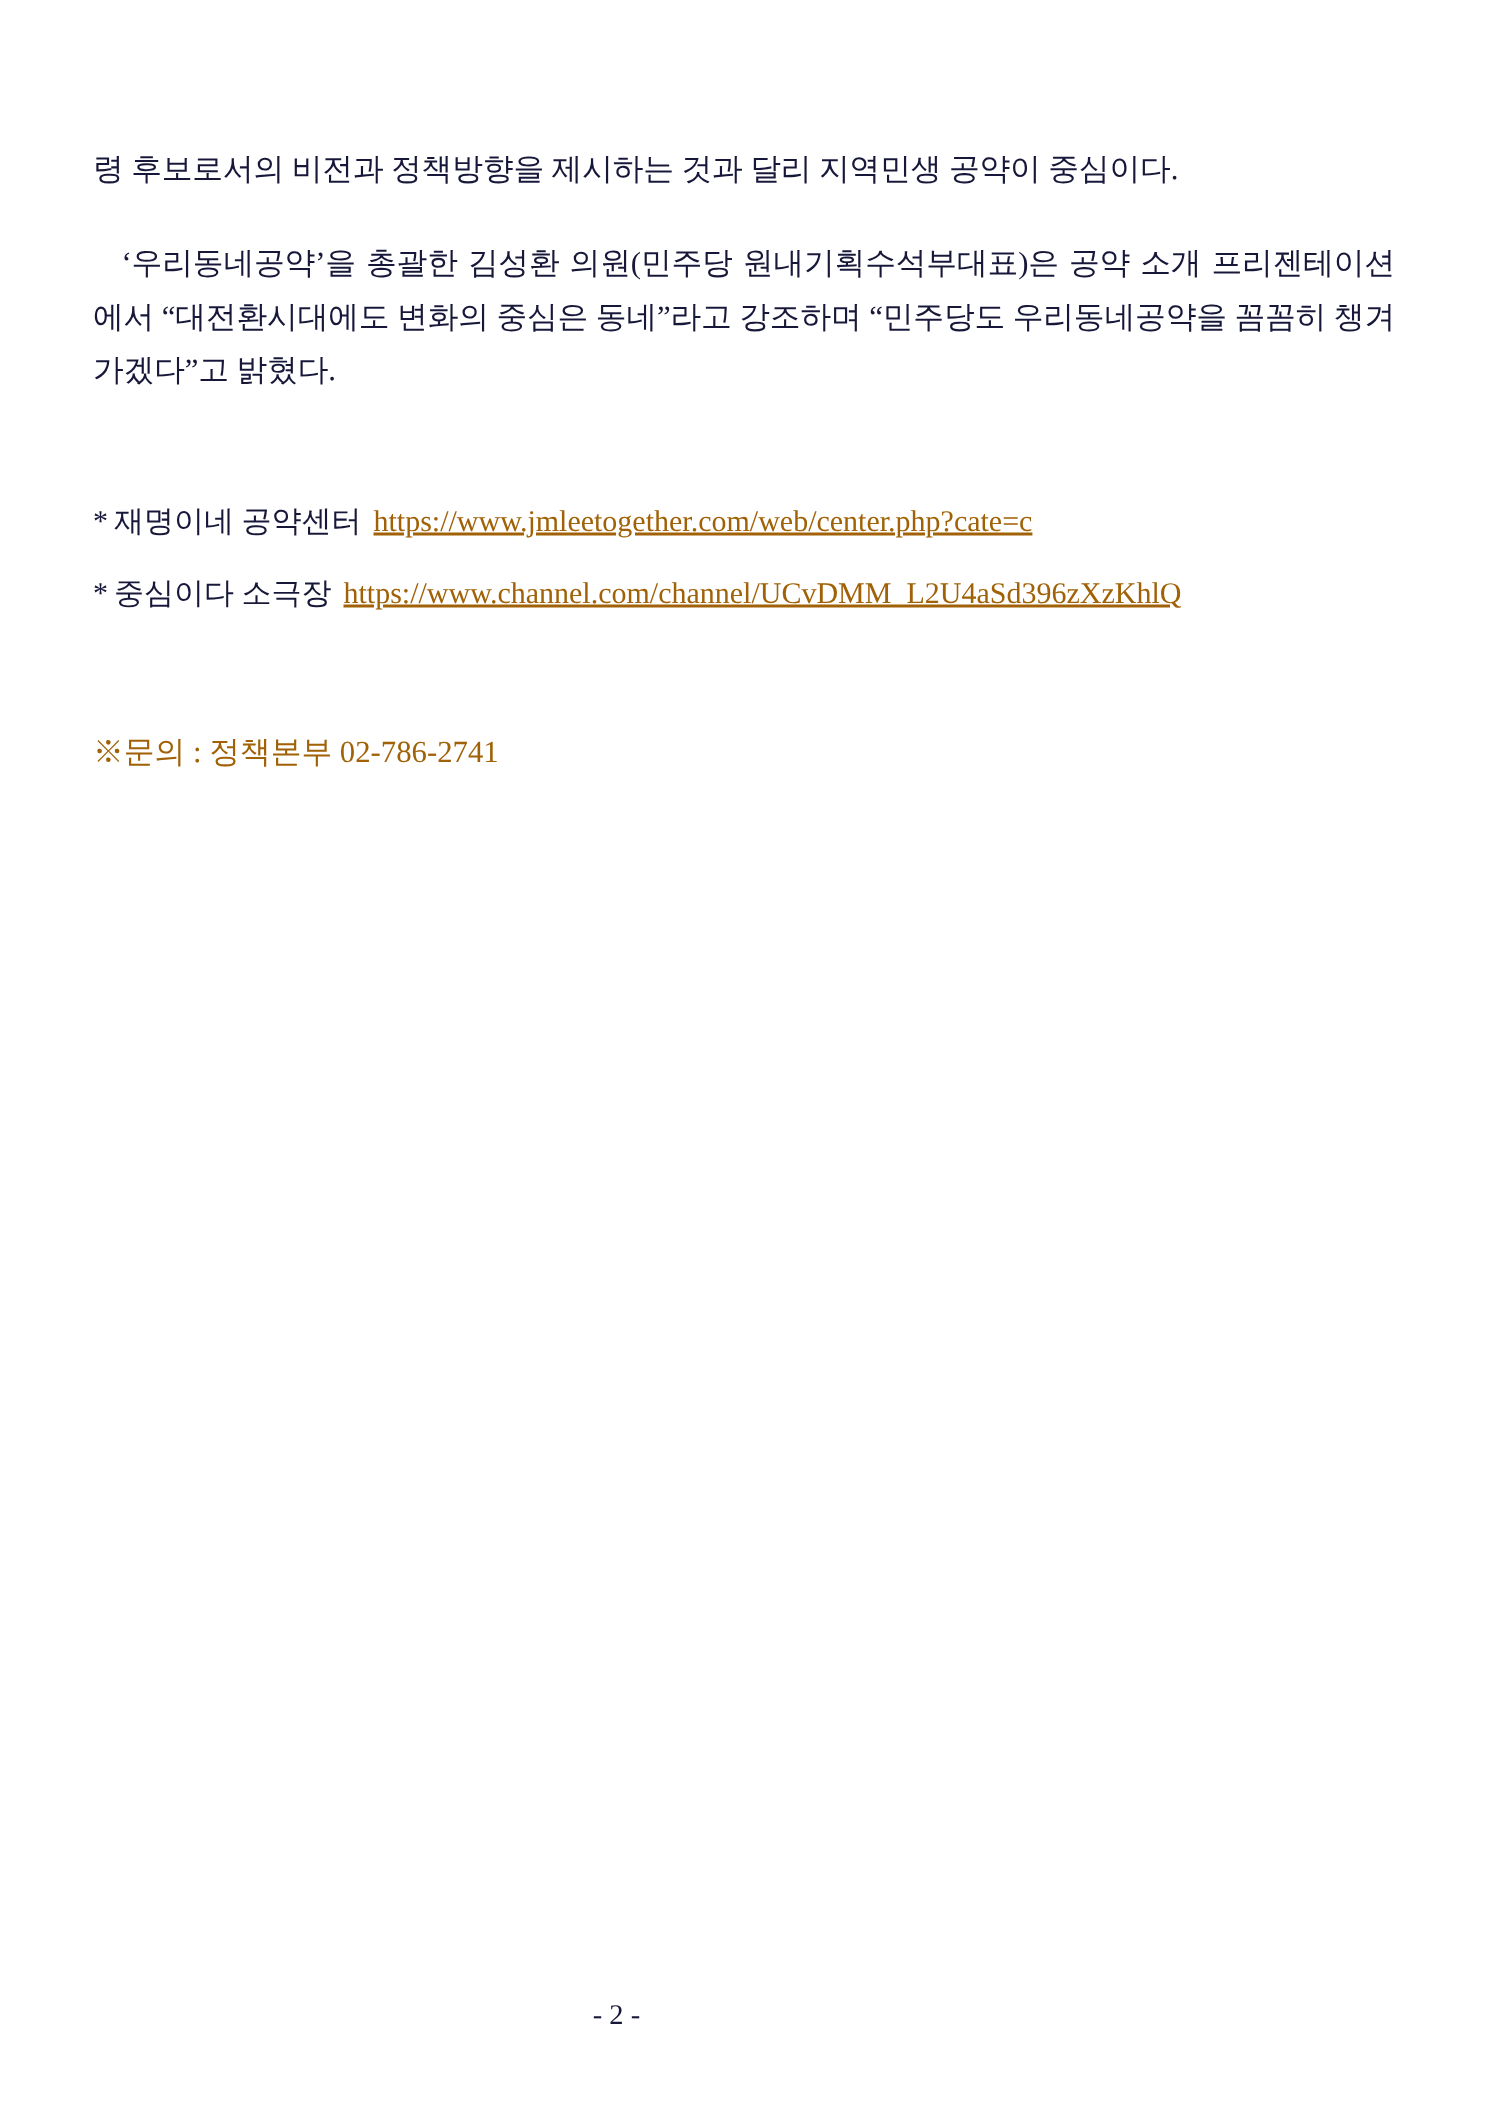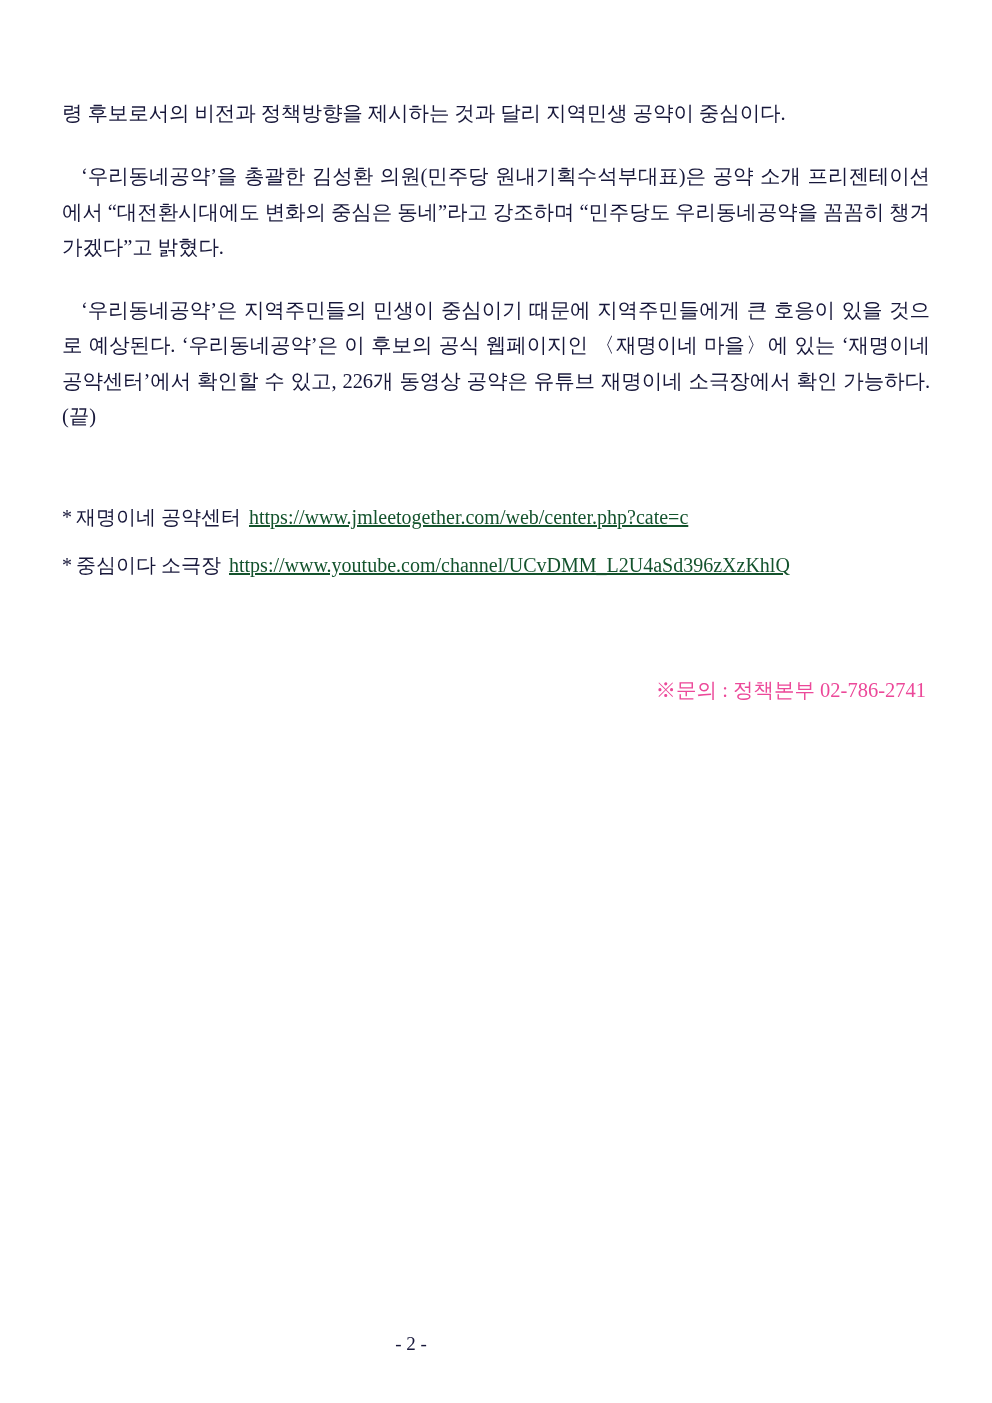--- a/index.html
+++ b/index.html
@@ -49,29 +49,28 @@
   .link-bullet {
     display: inline-block;
     width: 14px;
     color: #17173a;
   }
   .link-label {
     color: #17173a;
     text-align: center;
   }
   .link-url {
-    color: #14532d;
+    color: #a16207;
     text-decoration: underline;
     margin-left: 8px;
   }
   .contact {
-    margin-top: 92px;
-    text-align: right;
+    margin-top: 72px;
     font-size: 20.5px;
-    color: #ec4899;
+    color: #a16207;
     padding-right: 4px;
   }
   .footer-page {
     position: absolute;
     left: 0;
     right: 0;
     bottom: 48px;
     text-align: center;
     font-size: 19px;
     color: #17173a;
@@ -82,30 +81,29 @@
 <body>
 
 <div class="page">
 
   <div class="content">
 
     <p class="body-par">령 후보로서의 비전과 정책방향을 제시하는 것과 달리 지역민생 공약이 중심이다.</p>
 
     <p class="body-par indent">‘우리동네공약’을 총괄한 김성환 의원(민주당 원내기획수석부대표)은 공약 소개 프리젠테이션에서 “대전환시대에도 변화의 중심은 동네”라고 강조하며 “민주당도 우리동네공약을 꼼꼼히 챙겨가겠다”고 밝혔다.</p>
 
-    <p class="body-par indent">‘우리동네공약’은 지역주민들의 민생이 중심이기 때문에 지역주민들에게 큰 호응이 있을 것으로 예상된다. ‘우리동네공약’은 이 후보의 공식 웹페이지인 〈재명이네 마을〉에 있는 ‘재명이네 공약센터’에서 확인할 수 있고, 226개 동영상 공약은 유튜브 재명이네 소극장에서 확인 가능하다. (끝)</p>
 
     <div class="links">
 
       <div class="link-line">
         <span class="link-bullet">*</span><span class="link-label">재명이네 공약센터</span><a class="link-url" href="#">https://www.jmleetogether.com/web/center.php?cate=c</a>
       </div>
 
       <div class="link-line">
-        <span class="link-bullet">*</span><span class="link-label">중심이다 소극장</span><a class="link-url" href="#">https://www.youtube.com/channel/UCvDMM_L2U4aSd396zXzKhlQ</a>
+        <span class="link-bullet">*</span><span class="link-label">중심이다 소극장</span><a class="link-url" href="#">https://www.channel.com/channel/UCvDMM_L2U4aSd396zXzKhlQ</a>
       </div>
 
     </div>
 
     <div class="contact">※문의 : 정책본부 02-786-2741</div>
 
   </div>
 
   <div class="footer-page">- 2 -</div>
 

